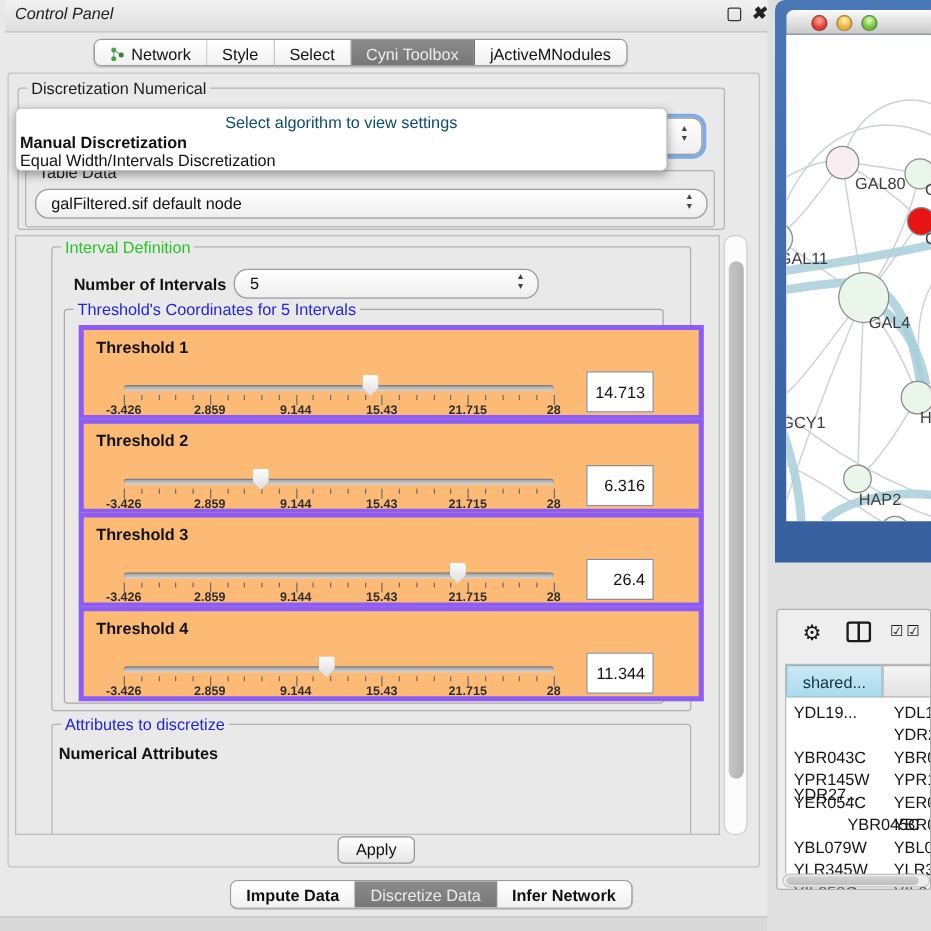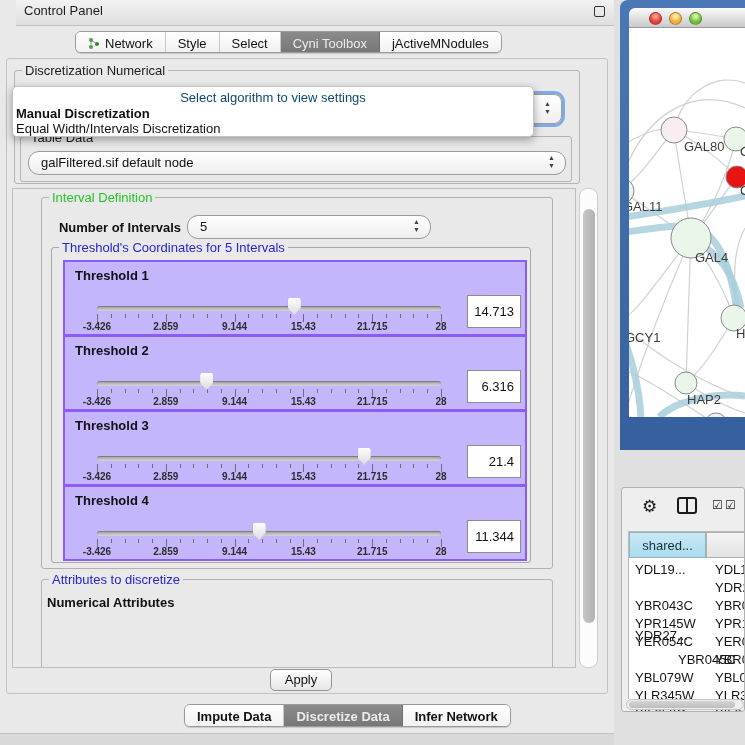--- a/index.html
+++ b/index.html
@@ -1,19 +1,19 @@
 <!DOCTYPE html>
 <html><head>
 <meta charset="utf-8">
 <style>
   * { margin:0; padding:0; box-sizing:border-box; }
   html,body { width:745px; height:745px; font-family:"Liberation Sans",sans-serif; background:#e0e0e0; overflow:hidden; }
   
   #control-panel { position:absolute; left:0; top:0; width:614px; height:745px; background:#e9e9e9; }
-  #cp-titlebar { position:absolute; left:16px; top:0; width:614px; height:26px; background:linear-gradient(#f2f2f2,#dedede); border-bottom:1px solid #bfbfbf; }
+  #cp-titlebar { position:absolute; left:4px; top:0; width:614px; height:26px; background:linear-gradient(#f2f2f2,#dedede); border-bottom:1px solid #bfbfbf;font-style:italic; }
   #cp-title { position:absolute; left:8px; top:3px; font-size:13px; color:#1d1d1d; }
   .win-btn { position:absolute; top:4px; font-size:12px; color:#222; cursor:default; }
   #float-btn { left:578px; width:11px; height:11px; border:1.5px solid #333; border-radius:2px; top:6px; }
   #close-btn { left:597px; font-weight:bold; font-size:14px; top:2px; }
   
   .tabbar { position:absolute; display:flex; border:1px solid #9a9a9a; border-radius:6px; overflow:hidden; background:#fff; box-shadow:0 1px 1px rgba(0,0,0,.15); }
   #top-tabs { left:75px; top:31px; height:22px; }
   .tab { font-size:13px; color:#111; background:linear-gradient(#ffffff,#f1f1f1); padding:2px 12px 0 12px; border-right:1px solid #c8c8c8; white-space:nowrap; display:flex; align-items:center; gap:5px; }
   .tab:last-child { border-right:none; }
   .tab.selected { background:linear-gradient(#8b8b8b,#777777); color:#ececec; border-right-color:#6e6e6e; }
@@ -29,21 +29,21 @@
   .combo .stepper { position:absolute; right:10px; top:2px; font-size:7px; color:#444; line-height:8px; text-align:center; }
   
   #algo-popup { position:absolute; left:12px; top:86px; width:522px; height:51px; background:#ffffff; border:1px solid #c4c4c4; border-radius:5px; box-shadow:0 3px 8px rgba(0,0,0,.35); z-index:30; }
   #algo-popup .ph { position:absolute; left:0; right:0; top:3px; text-align:center; color:#0c4a6e; font-size:13px; }
   .popup-item { position:absolute; left:3px; font-size:13px; color:#101010; white-space:nowrap; }
   
   #viewport { position:absolute; left:12px; top:188px; width:564px; height:480px; border:1px solid #bdbdbd; background:#e9e9e9; overflow:hidden; }
   .vscrollbar { position:absolute; background:#fcfcfc; border:1px solid #cfcfcf; border-radius:8px; }
   .vthumb { position:absolute; background:linear-gradient(90deg,#c6c6c6,#b2b2b2); border-radius:7px; }
   
-  .thr-row { position:absolute; left:6px; width:464px; height:76px; background:#c4b5fd; border:2px solid #8b5cf6; }
+  .thr-row { position:absolute; left:6px; width:500px; height:76px; background:#fdba74; border:4px solid #8b5cf6; }
   .thr-label { position:absolute; left:10px; top:6px; font-size:13px; font-weight:bold; color:#111; }
   .sl-track { position:absolute; left:32px; top:44px; width:344px; height:5px; border-radius:3px; background:linear-gradient(#9e9e9e,#d6d6d6); box-shadow:inset 0 1px 1px rgba(0,0,0,.25); }
   .sl-thumb { position:absolute; top:36px; width:13px; height:17px; background:linear-gradient(#fdfdfd,#dcdcdc); clip-path:polygon(8% 0,92% 0,100% 12%,100% 58%,50% 100%,0 58%,0 12%); filter:drop-shadow(0 0 1px #7c7c7c); }
   .sl-tick { position:absolute; width:1px; background:#6e6e6e; }
   .sl-ticklabel { position:absolute; top:59px; font-size:10px; font-weight:bold; color:#2d2d2d; transform:translateX(-50%); white-space:nowrap; }
   .value-box { position:absolute; left:402px; top:33px; width:54px; height:33px; background:#ffffff; border:1px solid #8d8d8d; font-size:13px; color:#111; text-align:right; padding:8px 6px 0 0; }
   
   #attr-list { position:absolute; left:22px; top:428px; width:484px; height:62px; background:#ffffff; border:1px solid #a8a8a8; overflow:hidden; }
   .attr-item { position:absolute; left:10px; font-size:13px; color:#1a1a1a; white-space:nowrap; }
   
@@ -242,21 +242,21 @@
           <div class="sl-tick" style="left: 348.48px; top: 52px; height: 4px;"></div>
           <div class="sl-tick" style="left: 362.24px; top: 52px; height: 4px;"></div>
           <div class="sl-tick" style="left: 376px; top: 52px; height: 8px;"></div>
           <div class="sl-ticklabel" style="left: 32px;">-3.426</div>
           <div class="sl-ticklabel" style="left: 100.8px;">2.859</div>
           <div class="sl-ticklabel" style="left: 169.6px;">9.144</div>
           <div class="sl-ticklabel" style="left: 238.4px;">15.43</div>
           <div class="sl-ticklabel" style="left: 307.2px;">21.715</div>
           <div class="sl-ticklabel" style="left: 376px;">28</div>
           <div class="sl-thumb" style="left: 292.614px;"></div>
-          <div class="value-box">21.4</div>
+          <div class="value-box">26.4</div>
         </div>
         <div class="thr-row" style="top: 225px;">
           <div class="thr-label">Threshold 4</div>
           <div class="sl-track"></div>
           <div class="sl-tick" style="left: 32px; top: 52px; height: 8px;"></div>
           <div class="sl-tick" style="left: 45.76px; top: 52px; height: 4px;"></div>
           <div class="sl-tick" style="left: 59.52px; top: 52px; height: 4px;"></div>
           <div class="sl-tick" style="left: 73.28px; top: 52px; height: 4px;"></div>
           <div class="sl-tick" style="left: 87.04px; top: 52px; height: 4px;"></div>
           <div class="sl-tick" style="left: 100.8px; top: 52px; height: 8px;"></div>
@@ -296,21 +296,21 @@
     <span style="position:absolute; left:34px; top:406px; font-size:13px; font-weight:bold; color:#111;">Numerical Attributes</span>
   </div>
   <div class="vscrollbar" style="left:579px; top:188px; width:19px; height:480px;">
     <div class="vthumb" style="left:3px; top:20px; width:12px; height:414px;"></div>
   </div>
 
   <div id="apply-btn">Apply</div>
 
   <div id="bottom-tabs" class="tabbar">
       <div class="tab" style="font-weight: bold;">Impute Data</div>
-      <div class="tab selected" style="font-weight: bold;">Discretize Data</div>
+      <div class="tab selected" style="font-weight: normal;">Discretize Data</div>
       <div class="tab" style="font-weight: bold;">Infer Network</div>
     </div>
   <div style="position:absolute; left:0; top:733px; width:614px; height:12px; background:#d9d9d9; border-top:1px solid #c2c2c2;"></div>
 </div>
 
 <div id="right-col">
   
 </div>
 
 <div id="net-window">

